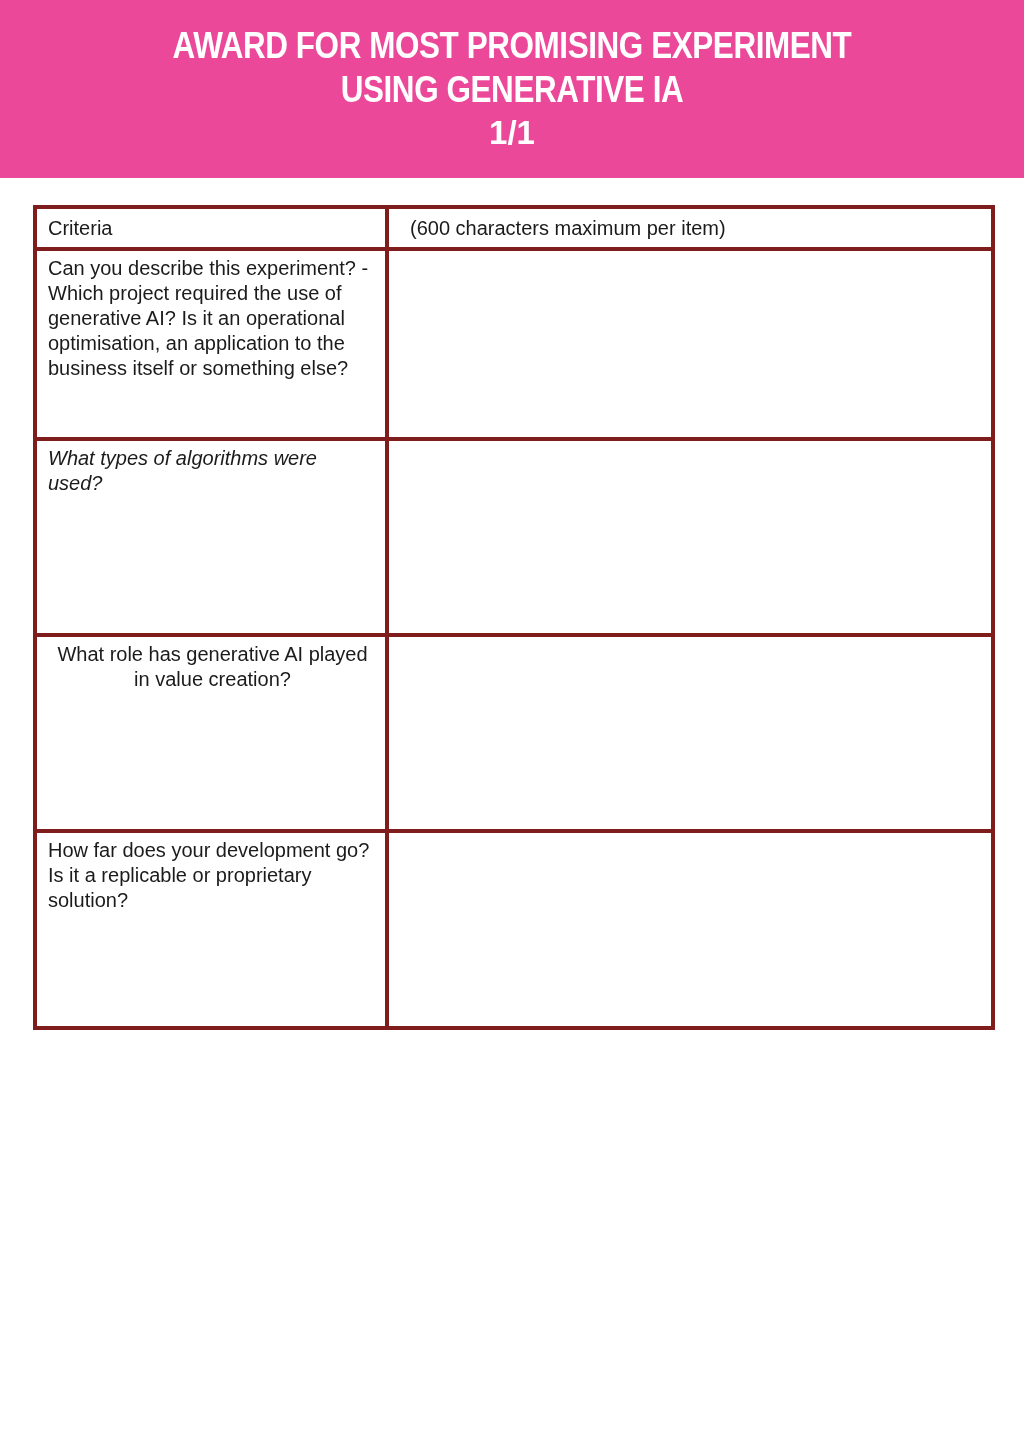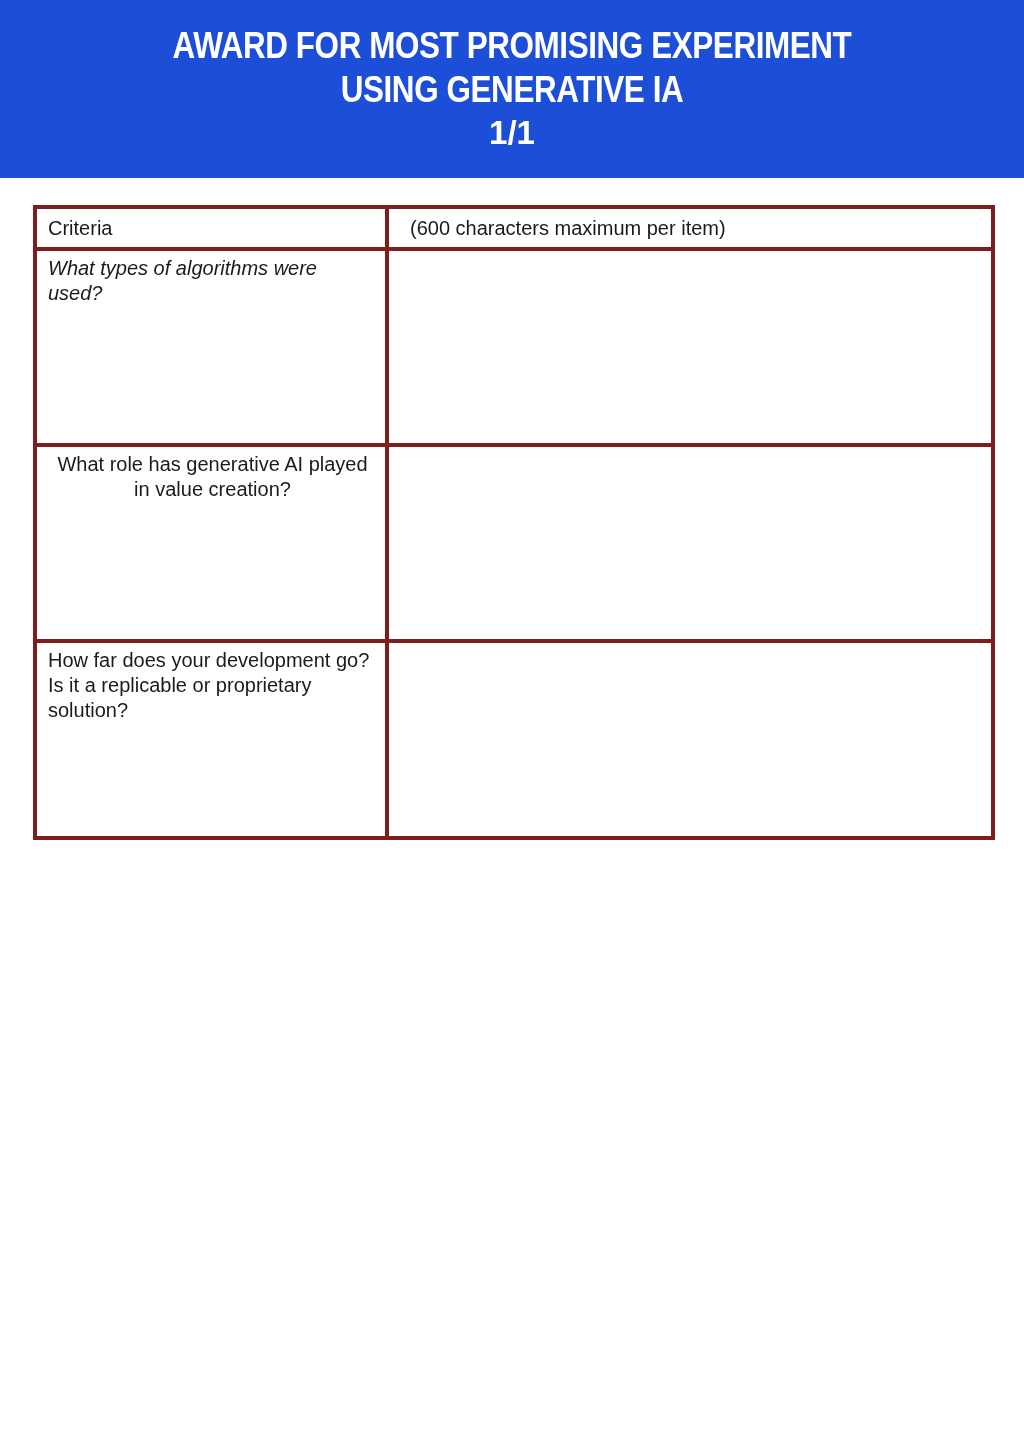--- a/index.html
+++ b/index.html
@@ -14,21 +14,21 @@
     height: 1449px;
     background: #ffffff;
     overflow: hidden;
   }
   
   .banner {
     position: absolute;
     left: 0; top: 0;
     width: 1024px;
     height: 178px;
-    background: #1d4ed8;
+    background: #ec4899;
     color: #ffffff;
     text-align: center;
     box-sizing: border-box;
     padding-top: 24px;
   }
   .banner-line {
     font-weight: 700;
     font-size: 37px;
     line-height: 44px;
     letter-spacing: -0.5px;
@@ -91,20 +91,24 @@
     <colgroup>
       <col class="col-criteria">
       <col class="col-answer">
     </colgroup>
     <tbody>
       <tr class="header-row">
         <td class="criteria-col">Criteria</td>
         <td class="answer-col">(600 characters maximum per item)</td>
       </tr>
 
+      <tr class="row-1">
+        <td>Can you describe this experiment? - Which project required the use of generative AI? Is it an operational optimisation, an application to the business itself or something else?</td>
+        <td></td>
+      </tr>
 
       <tr class="row-2">
         <td>What types of algorithms were used?</td>
         <td></td>
       </tr>
 
       <tr class="row-3">
         <td>What role has generative AI played in value creation?</td>
         <td></td>
       </tr>

